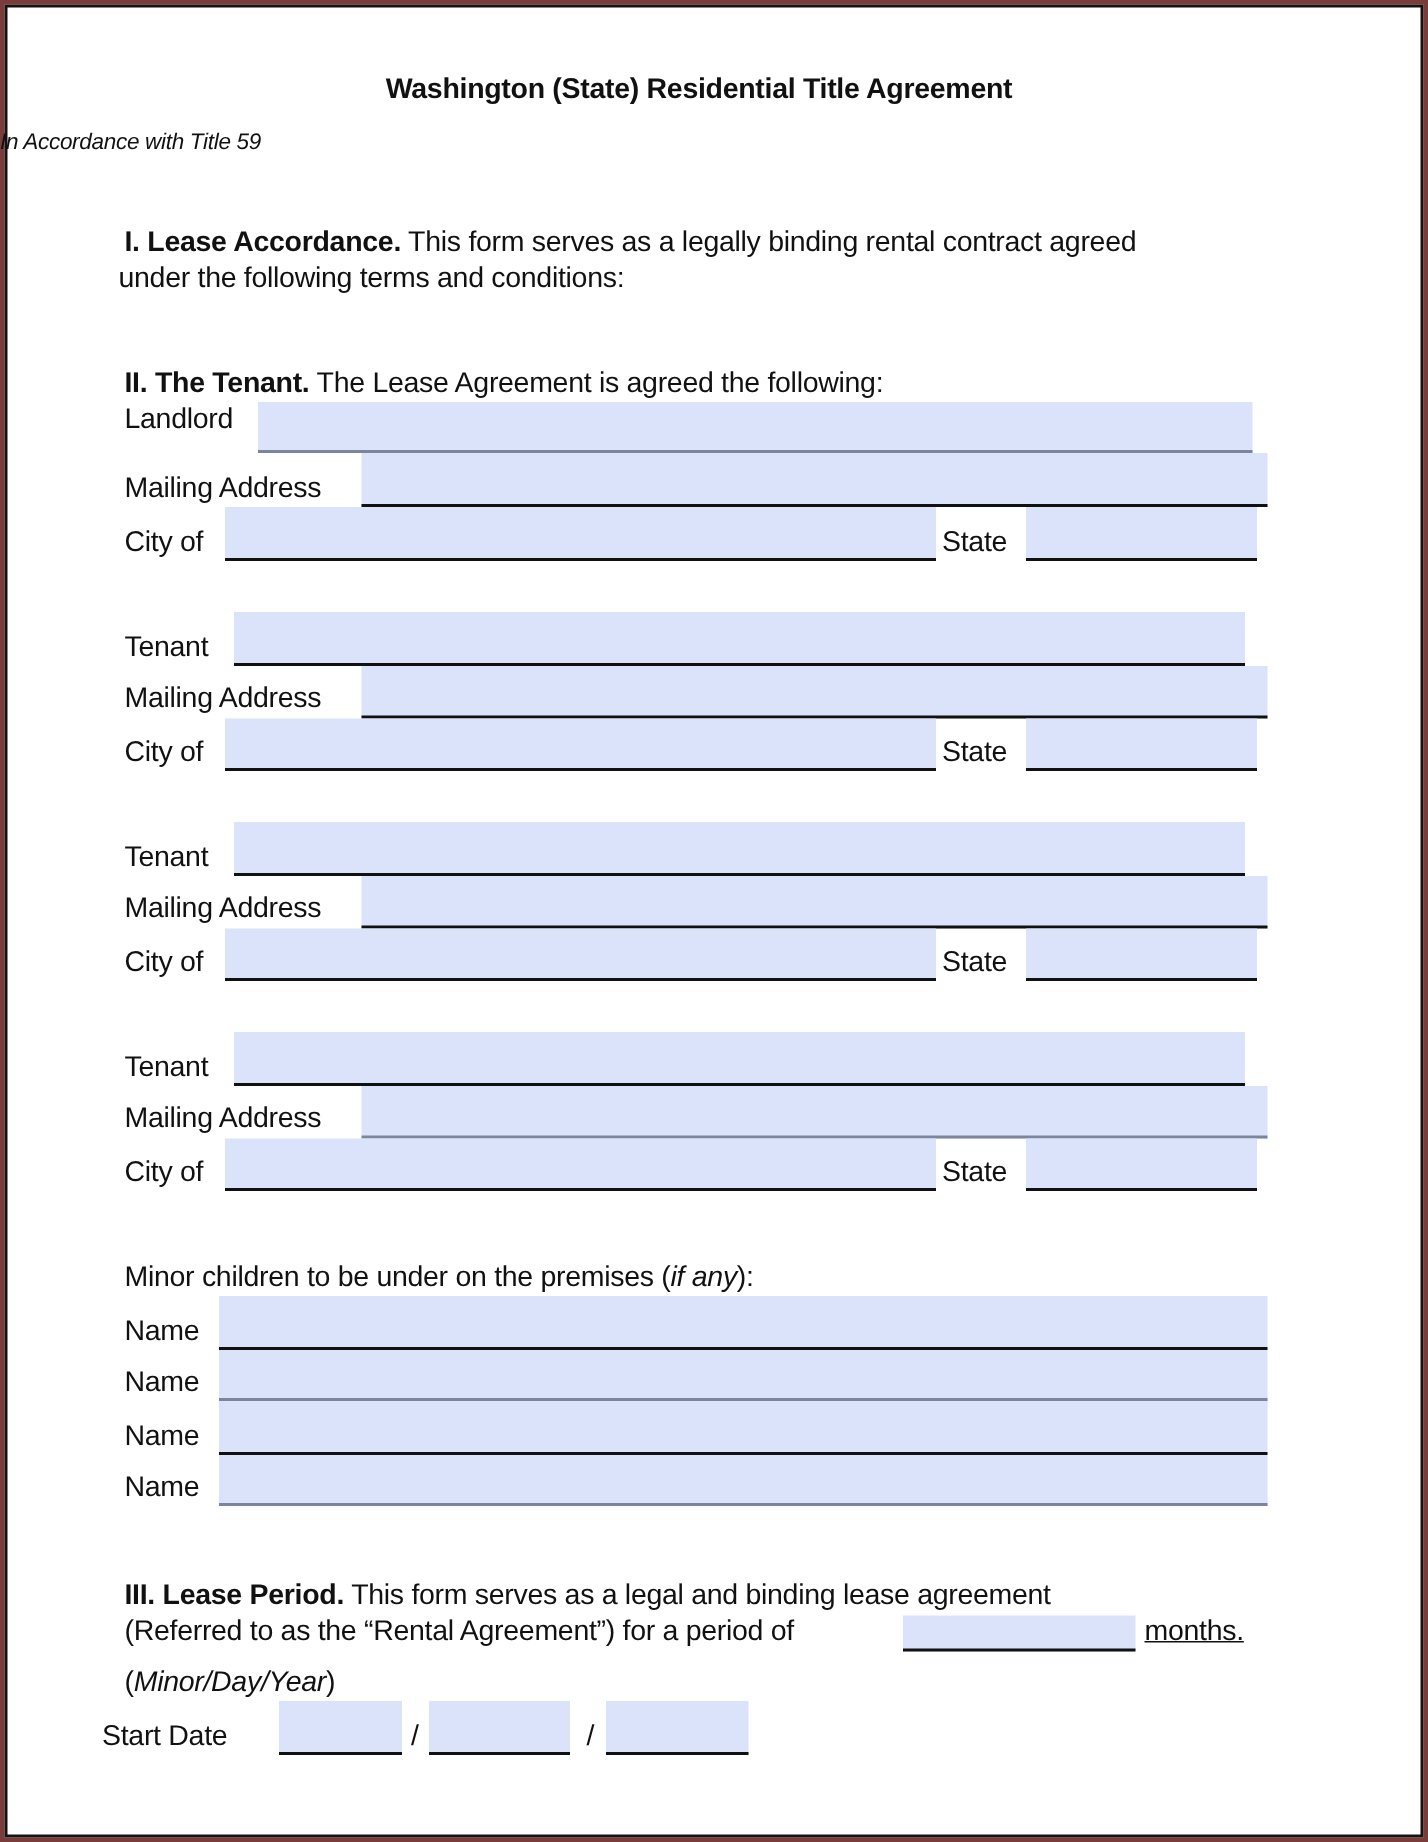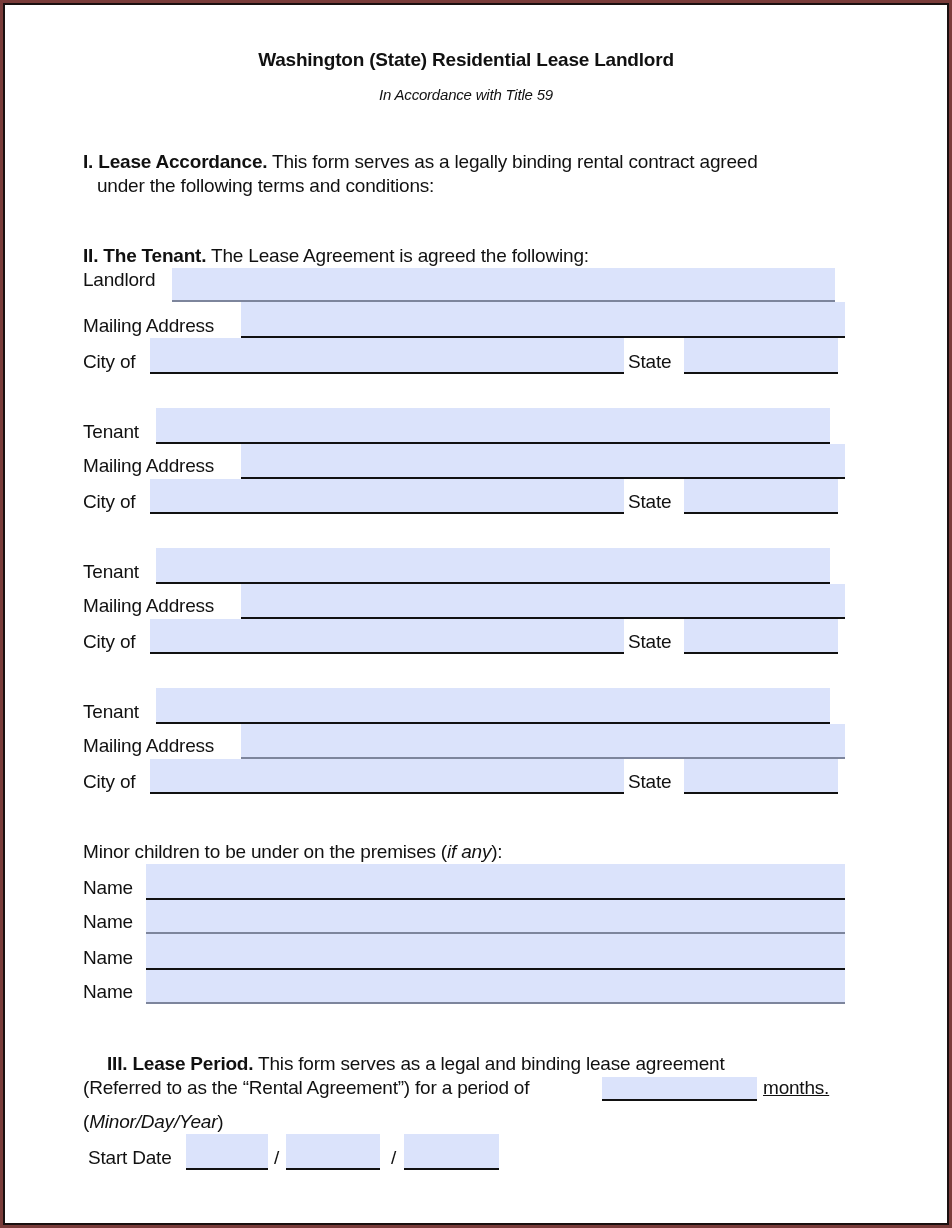--- a/index.html
+++ b/index.html
@@ -3,38 +3,38 @@
 <meta charset="utf-8">
 <style>
   html, body { margin:0; padding:0; }
   body { width:952px; height:1228px; position:relative; background:#ffffff; overflow:hidden;
          font-family:"Liberation Sans", sans-serif; color:#111; }
   .frame-outer { position:absolute; left:0; top:0; width:952px; height:1228px; box-sizing:border-box;
                  border:3px solid #7a3c3a; }
   .frame-inner { position:absolute; left:3px; top:3px; right:3px; bottom:3px; border:2px solid #1a1010; }
   .t { position:absolute; white-space:nowrap; font-size:19px; line-height:22px; letter-spacing:-0.2px; }
   .title { font-weight:bold; font-size:19px; left:0; width:932px; text-align:center; top:49px; }
-  .subtitle { font-style:italic; font-size:15px; left:0; width:932px; text-align:center; top:84px; }
+  .subtitle { font-style:italic; font-size:15px; left:0; width:932px; text-align:left; top:84px; }
   b { font-weight:bold; }
   .field { position:absolute; background:#dbe3fb; border-bottom:2px solid #111; box-sizing:border-box; }
   .field.gray { border-bottom-color:#7d859c; }
   .field input { width:100%; height:100%; border:0; background:transparent; outline:none; padding:0 4px;
                  box-sizing:border-box; font-family:"Liberation Sans", sans-serif; font-size:16px; }
 </style>
 </head>
 <body>
 
 <div class="frame-outer"></div>
 <div class="frame-inner"></div>
 
-<div class="t title">Washington (State) Residential Lease Landlord</div>
+<div class="t title">Washington (State) Residential Title Agreement</div>
 <div class="t subtitle">In Accordance with Title 59</div>
 
 <div class="t" style="left:83px;top:151px;"><b>I. Lease Accordance.</b><span> This form serves as a legally binding rental contract agreed</span></div>
-<div class="t" style="left:97px;top:175px;">under the following terms and conditions:</div>
+<div class="t" style="left:79px;top:175px;">under the following terms and conditions:</div>
 
 <div class="t" style="left:83px;top:245px;"><b>II. The Tenant.</b><span> The Lease Agreement is agreed the following:</span></div>
 
 <div class="t" style="left:83px;top:269px;">Landlord</div>
 <div class="field gray" style="left:172px;top:268px;width:663px;height:34px;"><input value="" style=""></div>
 <div class="t" style="left:83px;top:315px;">Mailing Address</div>
 <div class="field" style="left:241px;top:302px;width:604px;height:36px;"><input value="" style=""></div>
 <div class="t" style="left:83px;top:351px;">City of</div>
 <div class="field" style="left:150px;top:338px;width:474px;height:36px;"><input value="" style=""></div>
 <div class="t" style="left:628px;top:351px;">State</div>
@@ -71,25 +71,25 @@
 
 <div class="t" style="left:83px;top:877px;">Name</div>
 <div class="field" style="left:146px;top:864px;width:699px;height:36px;"><input value="" style=""></div>
 <div class="t" style="left:83px;top:911px;">Name</div>
 <div class="field gray" style="left:146px;top:900px;width:699px;height:34px;"><input value="" style=""></div>
 <div class="t" style="left:83px;top:947px;">Name</div>
 <div class="field" style="left:146px;top:934px;width:699px;height:36px;"><input value="" style=""></div>
 <div class="t" style="left:83px;top:981px;">Name</div>
 <div class="field gray" style="left:146px;top:970px;width:699px;height:34px;"><input value="" style=""></div>
 
-<div class="t" style="left:83px;top:1053px;margin-left:24px;"><b>III. Lease Period.</b><span> This form serves as a legal and binding lease agreement</span></div>
+<div class="t" style="left:83px;top:1053px;"><b>III. Lease Period.</b><span> This form serves as a legal and binding lease agreement</span></div>
 <div class="t" style="left:83px;top:1077px;">(Referred to as the “Rental Agreement”) for a period of</div>
 <div class="field" style="left:602px;top:1077px;width:155px;height:24px;"><input value="" style=""></div>
 <div class="t" style="left:763px;top:1077px;text-decoration:underline;">months.</div>
 
 <div class="t" style="left:83px;top:1111px;"><span>(</span><i>Minor/Day/Year</i><span>)</span></div>
 
-<div class="t" style="left:88px;top:1147px;">Start Date</div>
+<div class="t" style="left:68px;top:1147px;">Start Date</div>
 <div class="field" style="left:186px;top:1134px;width:82px;height:36px;"><input value="" style=""></div>
 <div class="t" style="left:274px;top:1147px;">/</div>
 <div class="field" style="left:286px;top:1134px;width:94px;height:36px;"><input value="" style=""></div>
 <div class="t" style="left:391px;top:1147px;">/</div>
 <div class="field" style="left:404px;top:1134px;width:95px;height:36px;"><input value="" style=""></div>
 
 </body></html>

